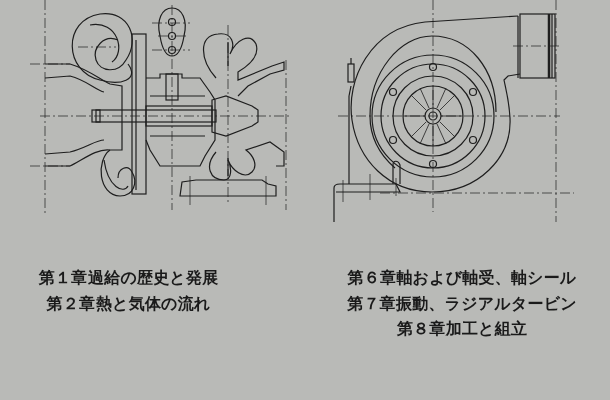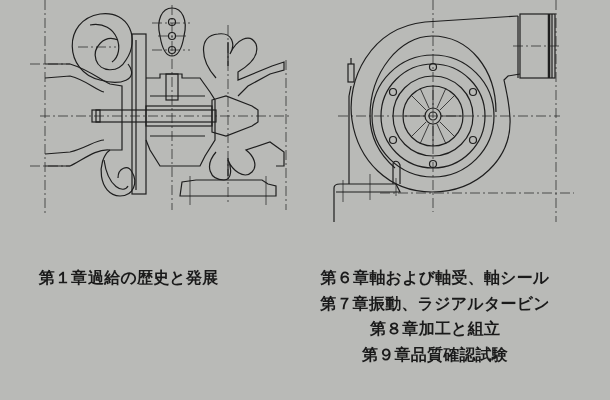--- a/index.html
+++ b/index.html
@@ -26,21 +26,21 @@
       top: 268px;
       left: 0;
       width: 610px;
       height: 132px;
     }
     .toc-col {
       position: absolute;
       top: 0;
     }
     .toc-col.left { left: 38px; }
-    .toc-col.right { left: 320px; }
+    .toc-col.right { left: 347px; }
     .toc-item {
       height: 25.5px;
       line-height: 20px;
       font-size: 16px;
       font-weight: bold;
       color: #1a1a1a;
       white-space: nowrap;
       letter-spacing: 0.2px;
       text-align: center;
     }
@@ -168,20 +168,20 @@
     <line x1="349" y1="184" x2="349" y2="96"></line>
     <line x1="349" y1="96" x2="351" y2="86"></line>
     <rect x="348" y="64" width="6" height="18"></rect>
     <line x1="351" y1="58" x2="351" y2="64"></line>
   </g>
 </svg>
 
 <div class="toc">
   <div class="toc-col left">
     <div class="toc-item"><span class="chap">第１章</span><span>過給の歴史と発展</span></div>
+    <div class="toc-item"><span class="chap">第２章</span><span>熱と気体の流れ</span></div>
   </div>
   <div class="toc-col right">
     <div class="toc-item"><span class="chap">第６章</span><span>軸および軸受、軸シール</span></div>
     <div class="toc-item"><span class="chap">第７章</span><span>振動、ラジアルタービン</span></div>
     <div class="toc-item"><span class="chap">第８章</span><span>加工と組立</span></div>
-    <div class="toc-item"><span class="chap">第９章</span><span>品質確認試験</span></div>
   </div>
 </div>
 
 </body></html>

